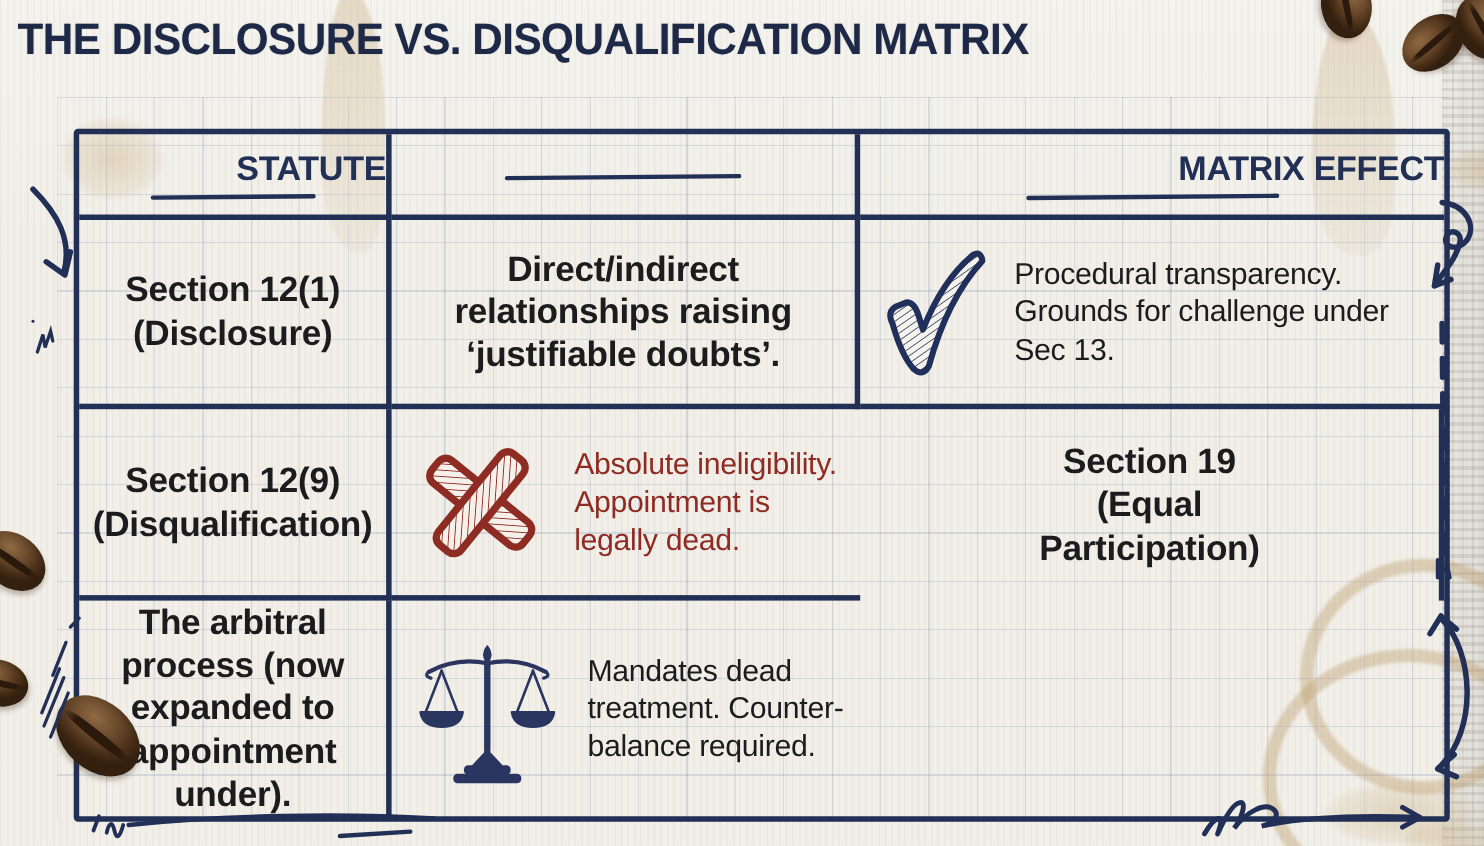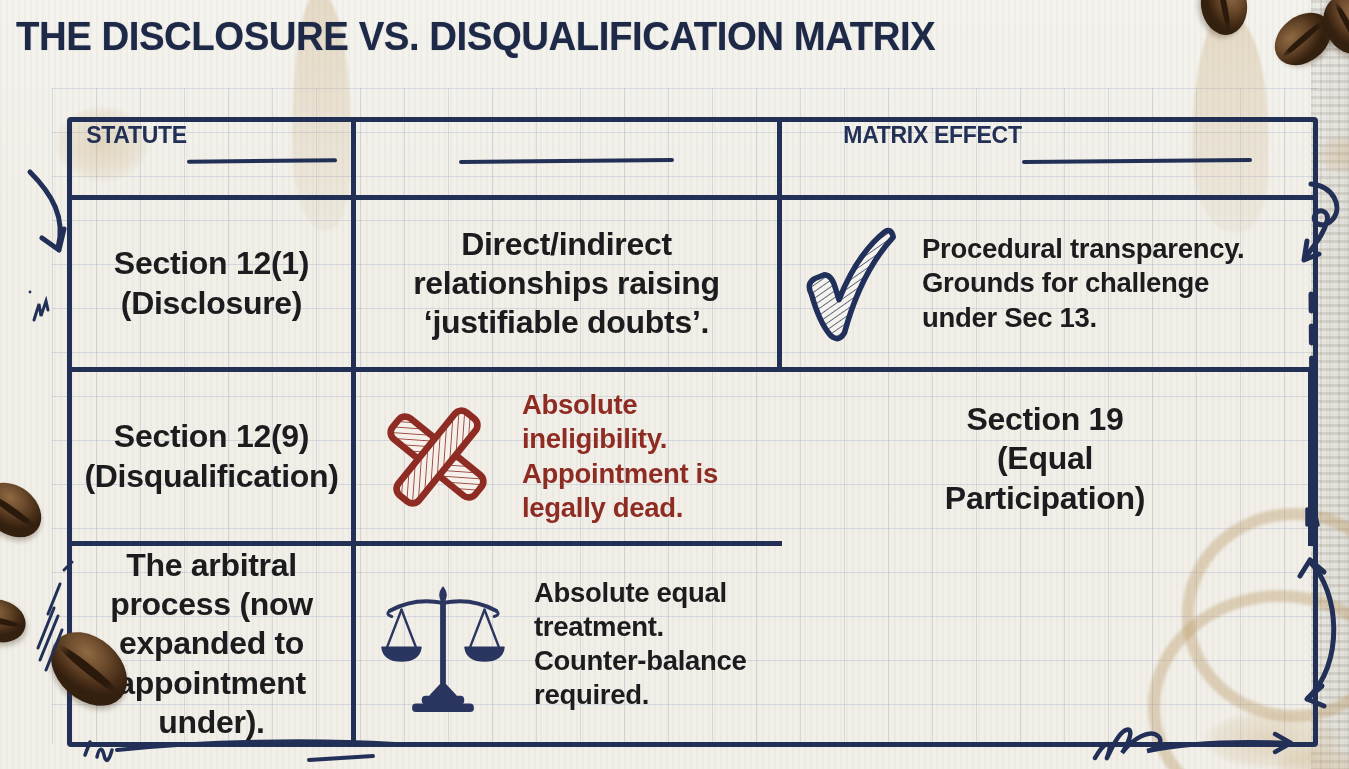--- a/index.html
+++ b/index.html
@@ -50,32 +50,32 @@
     grid-template-columns:284px 426px 1fr;
     grid-template-rows:78px 172px 174px 1fr;
   }
   .cell{
     display:flex;align-items:center;justify-content:center;
     text-align:center;position:relative;
   }
   .b-r{border-right:5px solid #223055;}
   .b-b{border-bottom:5px solid #223055;}
   .hdr{
-    font-size:23px;font-weight:bold;color:#223055;letter-spacing:-.3px;
-    display:flex;flex-direction:row;align-items:flex-start;justify-content:center;
+    font-size:31px;font-weight:bold;color:#223055;letter-spacing:-.3px;
+    display:flex;flex-direction:column;align-items:flex-end;justify-content:center;
   }
   .hdr .ul{margin-top:5px;height:4px;background:#223055;border-radius:3px;transform:rotate(-.5deg);align-self:center;}
   .ul-w1{width:150px;}.ul-w2{width:215px;}.ul-w3{width:230px;}
   .txt{
     font-size:32px;font-weight:bold;color:#1c1c1e;line-height:1.22;
     letter-spacing:-.3px;white-space:pre-line;
   }
   .trig{max-width:400px;}
   .fxcell{display:flex;align-items:center;justify-content:flex-start;padding-left:22px;gap:26px;text-align:left;}
-  .fxtxt{font-size:27.5px;font-weight:bold;line-height:1.24;letter-spacing:-.3px;}
+  .fxtxt{font-size:27.5px;font-weight:normal;line-height:1.24;letter-spacing:-.3px;}
   .r0 .fxtxt{width:350px;}
   .r1 .fxtxt{width:320px;}
   .r2 .fxtxt{width:280px;}
   .icon-wrap{flex:0 0 auto;display:flex;align-items:center;justify-content:center;}
   
   .bean{position:absolute;z-index:5;border-radius:50%;
     background:radial-gradient(60% 55% at 35% 32%, #8f6a43 0%, #6b4a2c 45%, #472d17 80%, #33200f 100%);
     box-shadow:2px 3px 5px rgba(60,40,20,.30);}
   .bean::after{content:"";position:absolute;left:5%;right:5%;top:43%;height:14%;
     background:linear-gradient(to right, transparent, #2b1a0c 18%, #2b1a0c 82%, transparent);
@@ -179,21 +179,21 @@
         <line x1="22" y1="37" x2="37" y2="76" stroke-width="2.5"></line>
         <path d="M2,76 L42,76 Q40,90 22,90 Q4,90 2,76 Z" fill="#2a3560" stroke-width="2"></path>
         <line x1="108" y1="37" x2="93" y2="76" stroke-width="2.5"></line>
         <line x1="108" y1="37" x2="123" y2="76" stroke-width="2.5"></line>
         <path d="M88,76 L128,76 Q126,90 108,90 Q90,90 88,76 Z" fill="#2a3560" stroke-width="2"></path>
         <path d="M65,112 L52,126 L78,126 Z" fill="#2a3560" stroke-width="2"></path>
         <rect x="44" y="127" width="42" height="7" rx="3" fill="#2a3560" stroke-width="2"></rect>
         <rect x="34" y="135" width="62" height="7" rx="3" fill="#2a3560" stroke-width="2"></rect>
       </svg>
     </span>
-    <span class="fxtxt" style="color: rgb(28, 28, 30);">Absolute equal treatment. Counter-balance required.</span>
+    <span class="fxtxt" style="color: rgb(28, 28, 30);">Mandates dead treatment. Counter-balance required.</span>
   </div>
 </div>
 
 <div class="bean" style="left:1194px;top:-18px;width:60px;height:46px;transform:rotate(82deg);"></div>
 <div class="bean" style="left:1272px;top:16px;width:62px;height:46px;transform:rotate(-38deg);"></div>
 <div class="bean" style="left:1318px;top:2px;width:60px;height:46px;transform:rotate(64deg);"></div>
 <div class="bean" style="left:-20px;top:486px;width:64px;height:48px;transform:rotate(38deg);"></div>
 <div class="bean" style="left:-28px;top:600px;width:54px;height:42px;transform:rotate(15deg);"></div>
 <div class="bean" style="left:46px;top:638px;width:86px;height:62px;transform:rotate(42deg);"></div>
 

